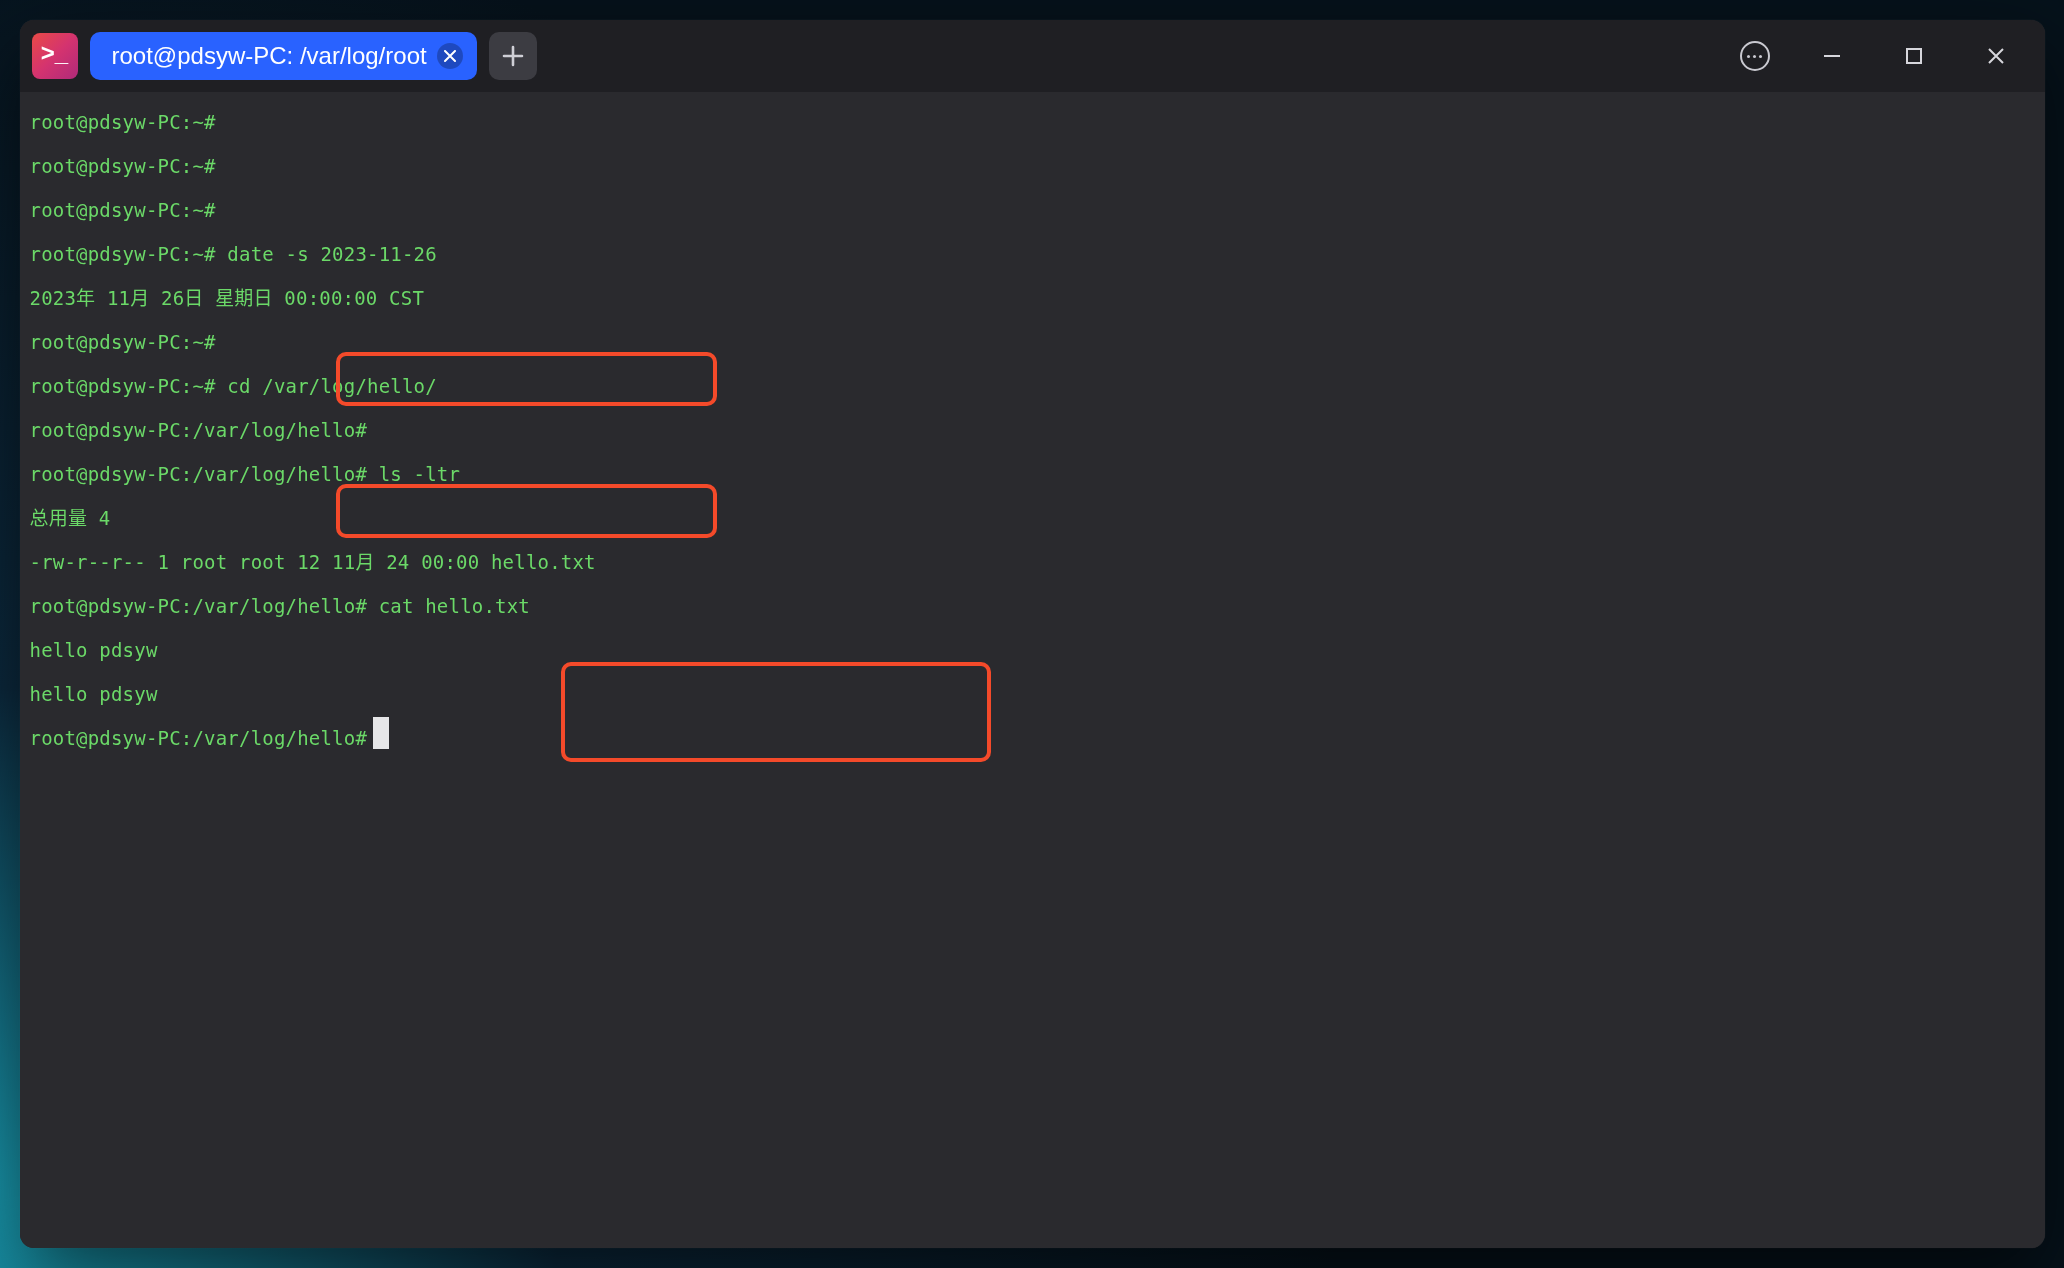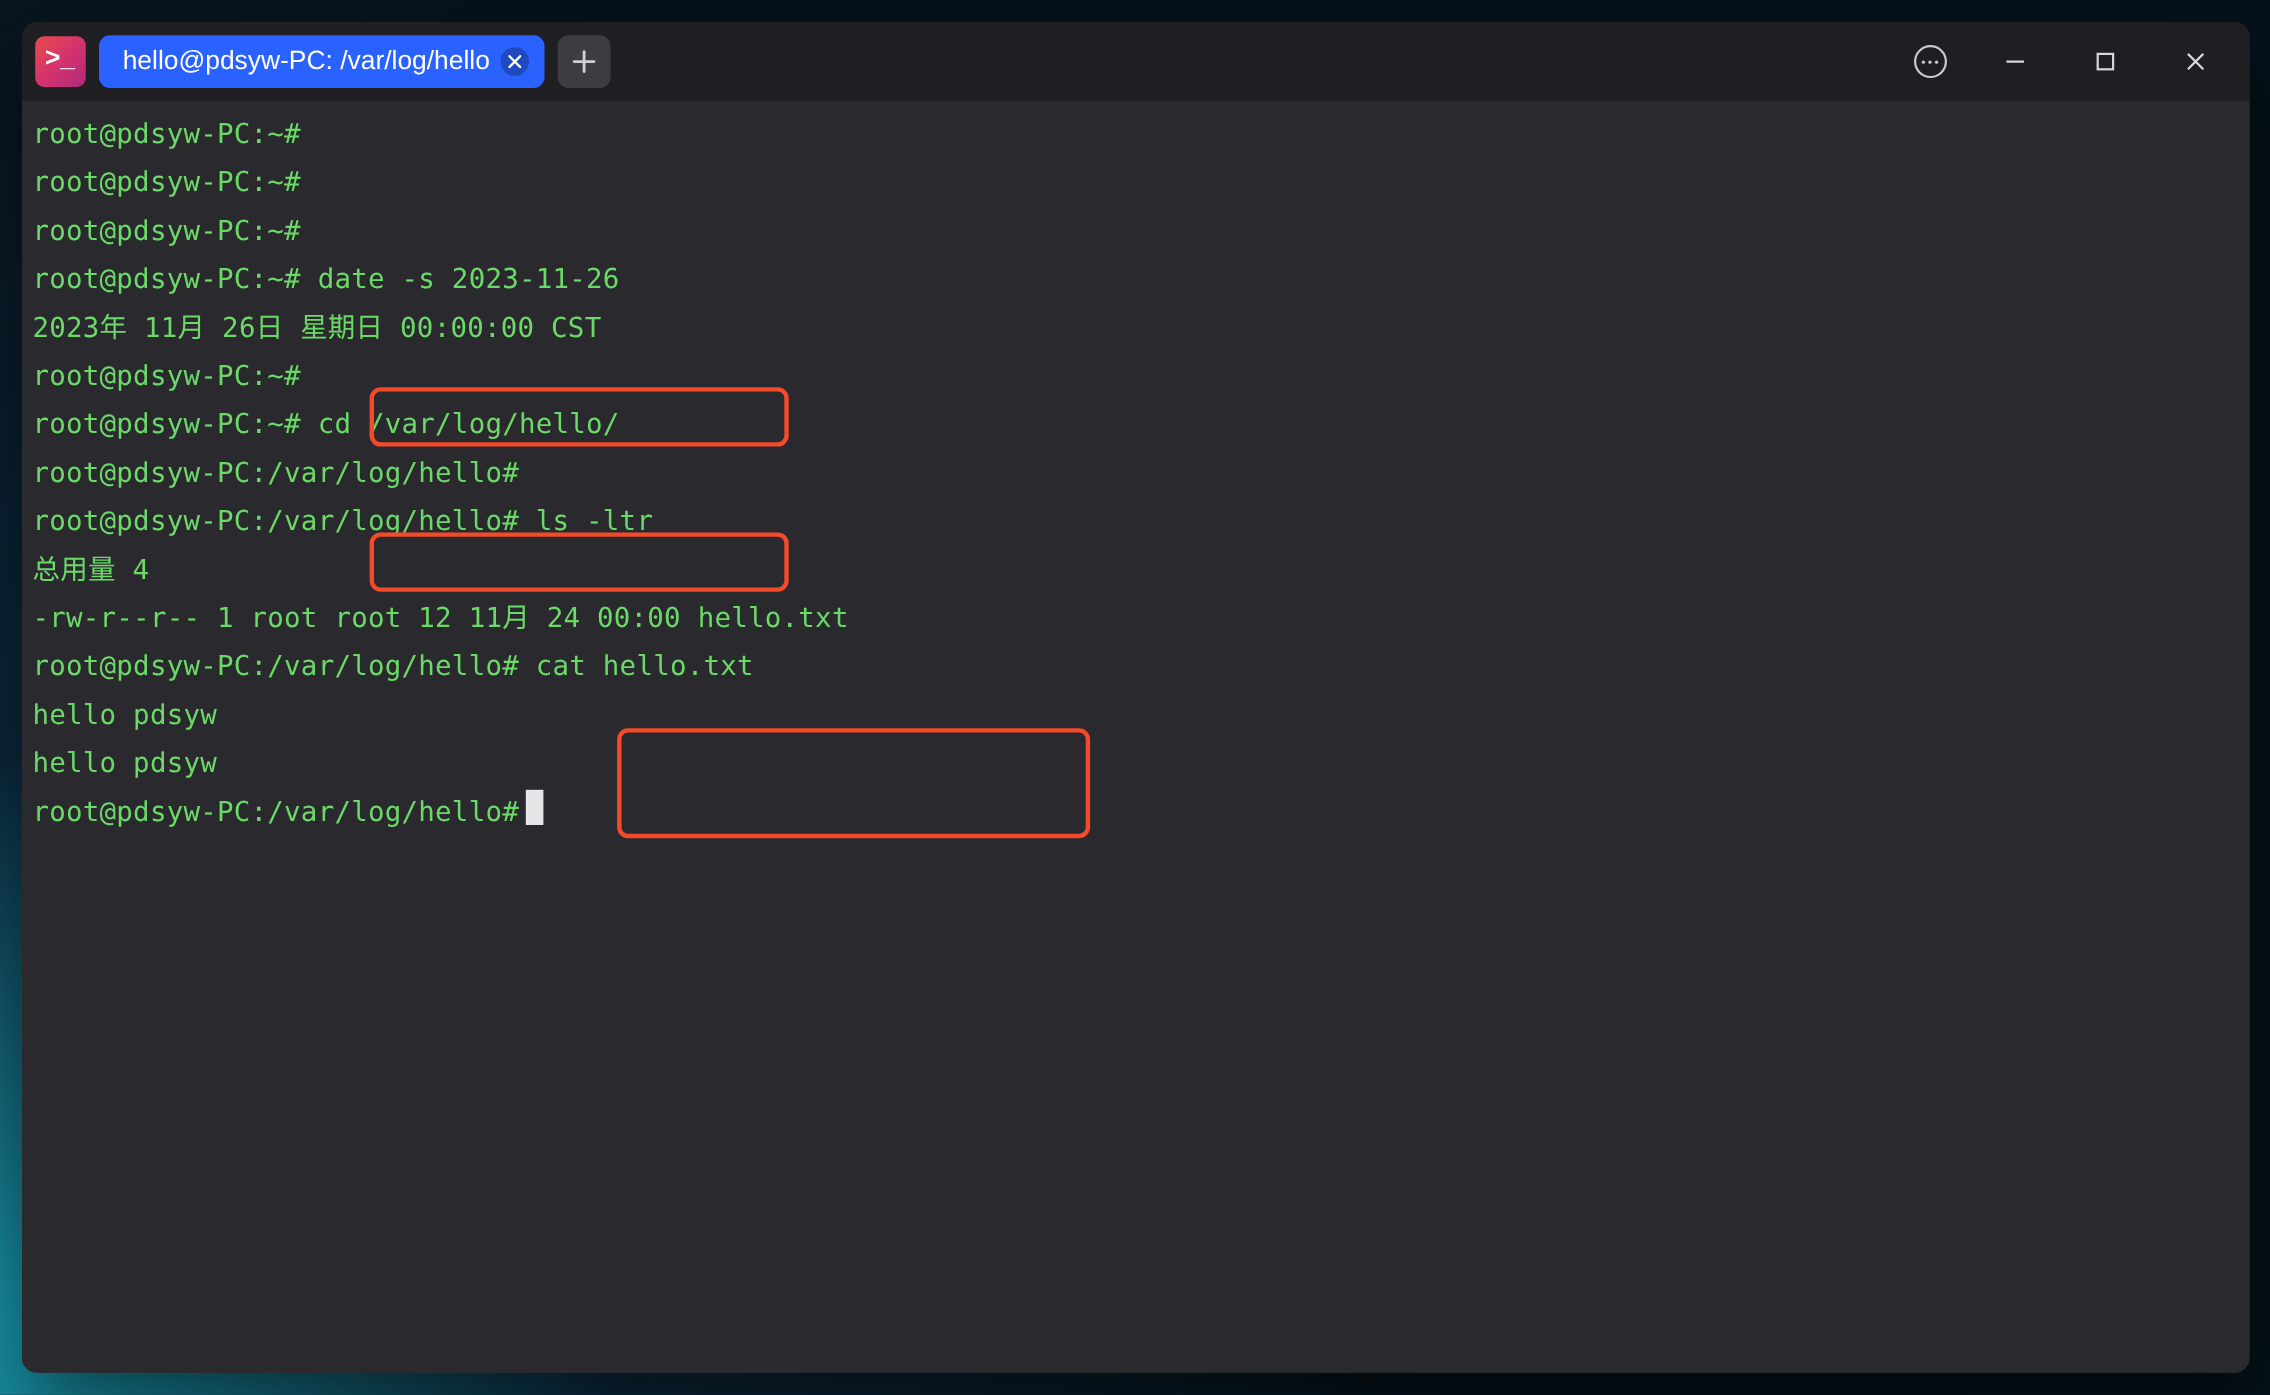--- a/index.html
+++ b/index.html
@@ -91,21 +91,21 @@
 
   .terminal{
     flex:1;
     background:#2a2a2e;
     padding:8px 8px 12px 10px;
     position:relative;
     overflow:hidden;
   }
   .term-text{
     font-family:"DejaVu Sans Mono","Cascadia Mono","Noto Sans Mono CJK SC","Microsoft YaHei Mono",monospace;
-    font-size:25px;
+    font-size:19px;
     line-height:44px;
     color:#6bd968;
     white-space:pre;
     letter-spacing:0.2px;
   }
   .cursor{
     display:inline-block;
     width:16px;height:32px;
     background:#e6e6e8;
     vertical-align:-4px;
@@ -122,21 +122,21 @@
 </head>
 <body>
 
 <div class="window">
 
   <div class="titlebar">
     <div class="app-icon">
         <span>&gt;_</span>
       </div>
     <div class="tab">
-      <span>hello@pdsyw-PC: /var/log/hello</span>
+      <span>root@pdsyw-PC: /var/log/root</span>
       <span class="close">
         <svg width="12" height="12" viewBox="0 0 12 12">
             <path d="M1 1 L11 11 M11 1 L1 11" stroke="#fff" stroke-width="2" stroke-linecap="round"></path>
           </svg>
       </span>
     </div>
     <div class="newtab">
       <svg width="22" height="22" viewBox="0 0 22 22">
           <path d="M11 2 V20 M2 11 H20" stroke="#cfcfd6" stroke-width="2.6" stroke-linecap="round"></path>
         </svg>

